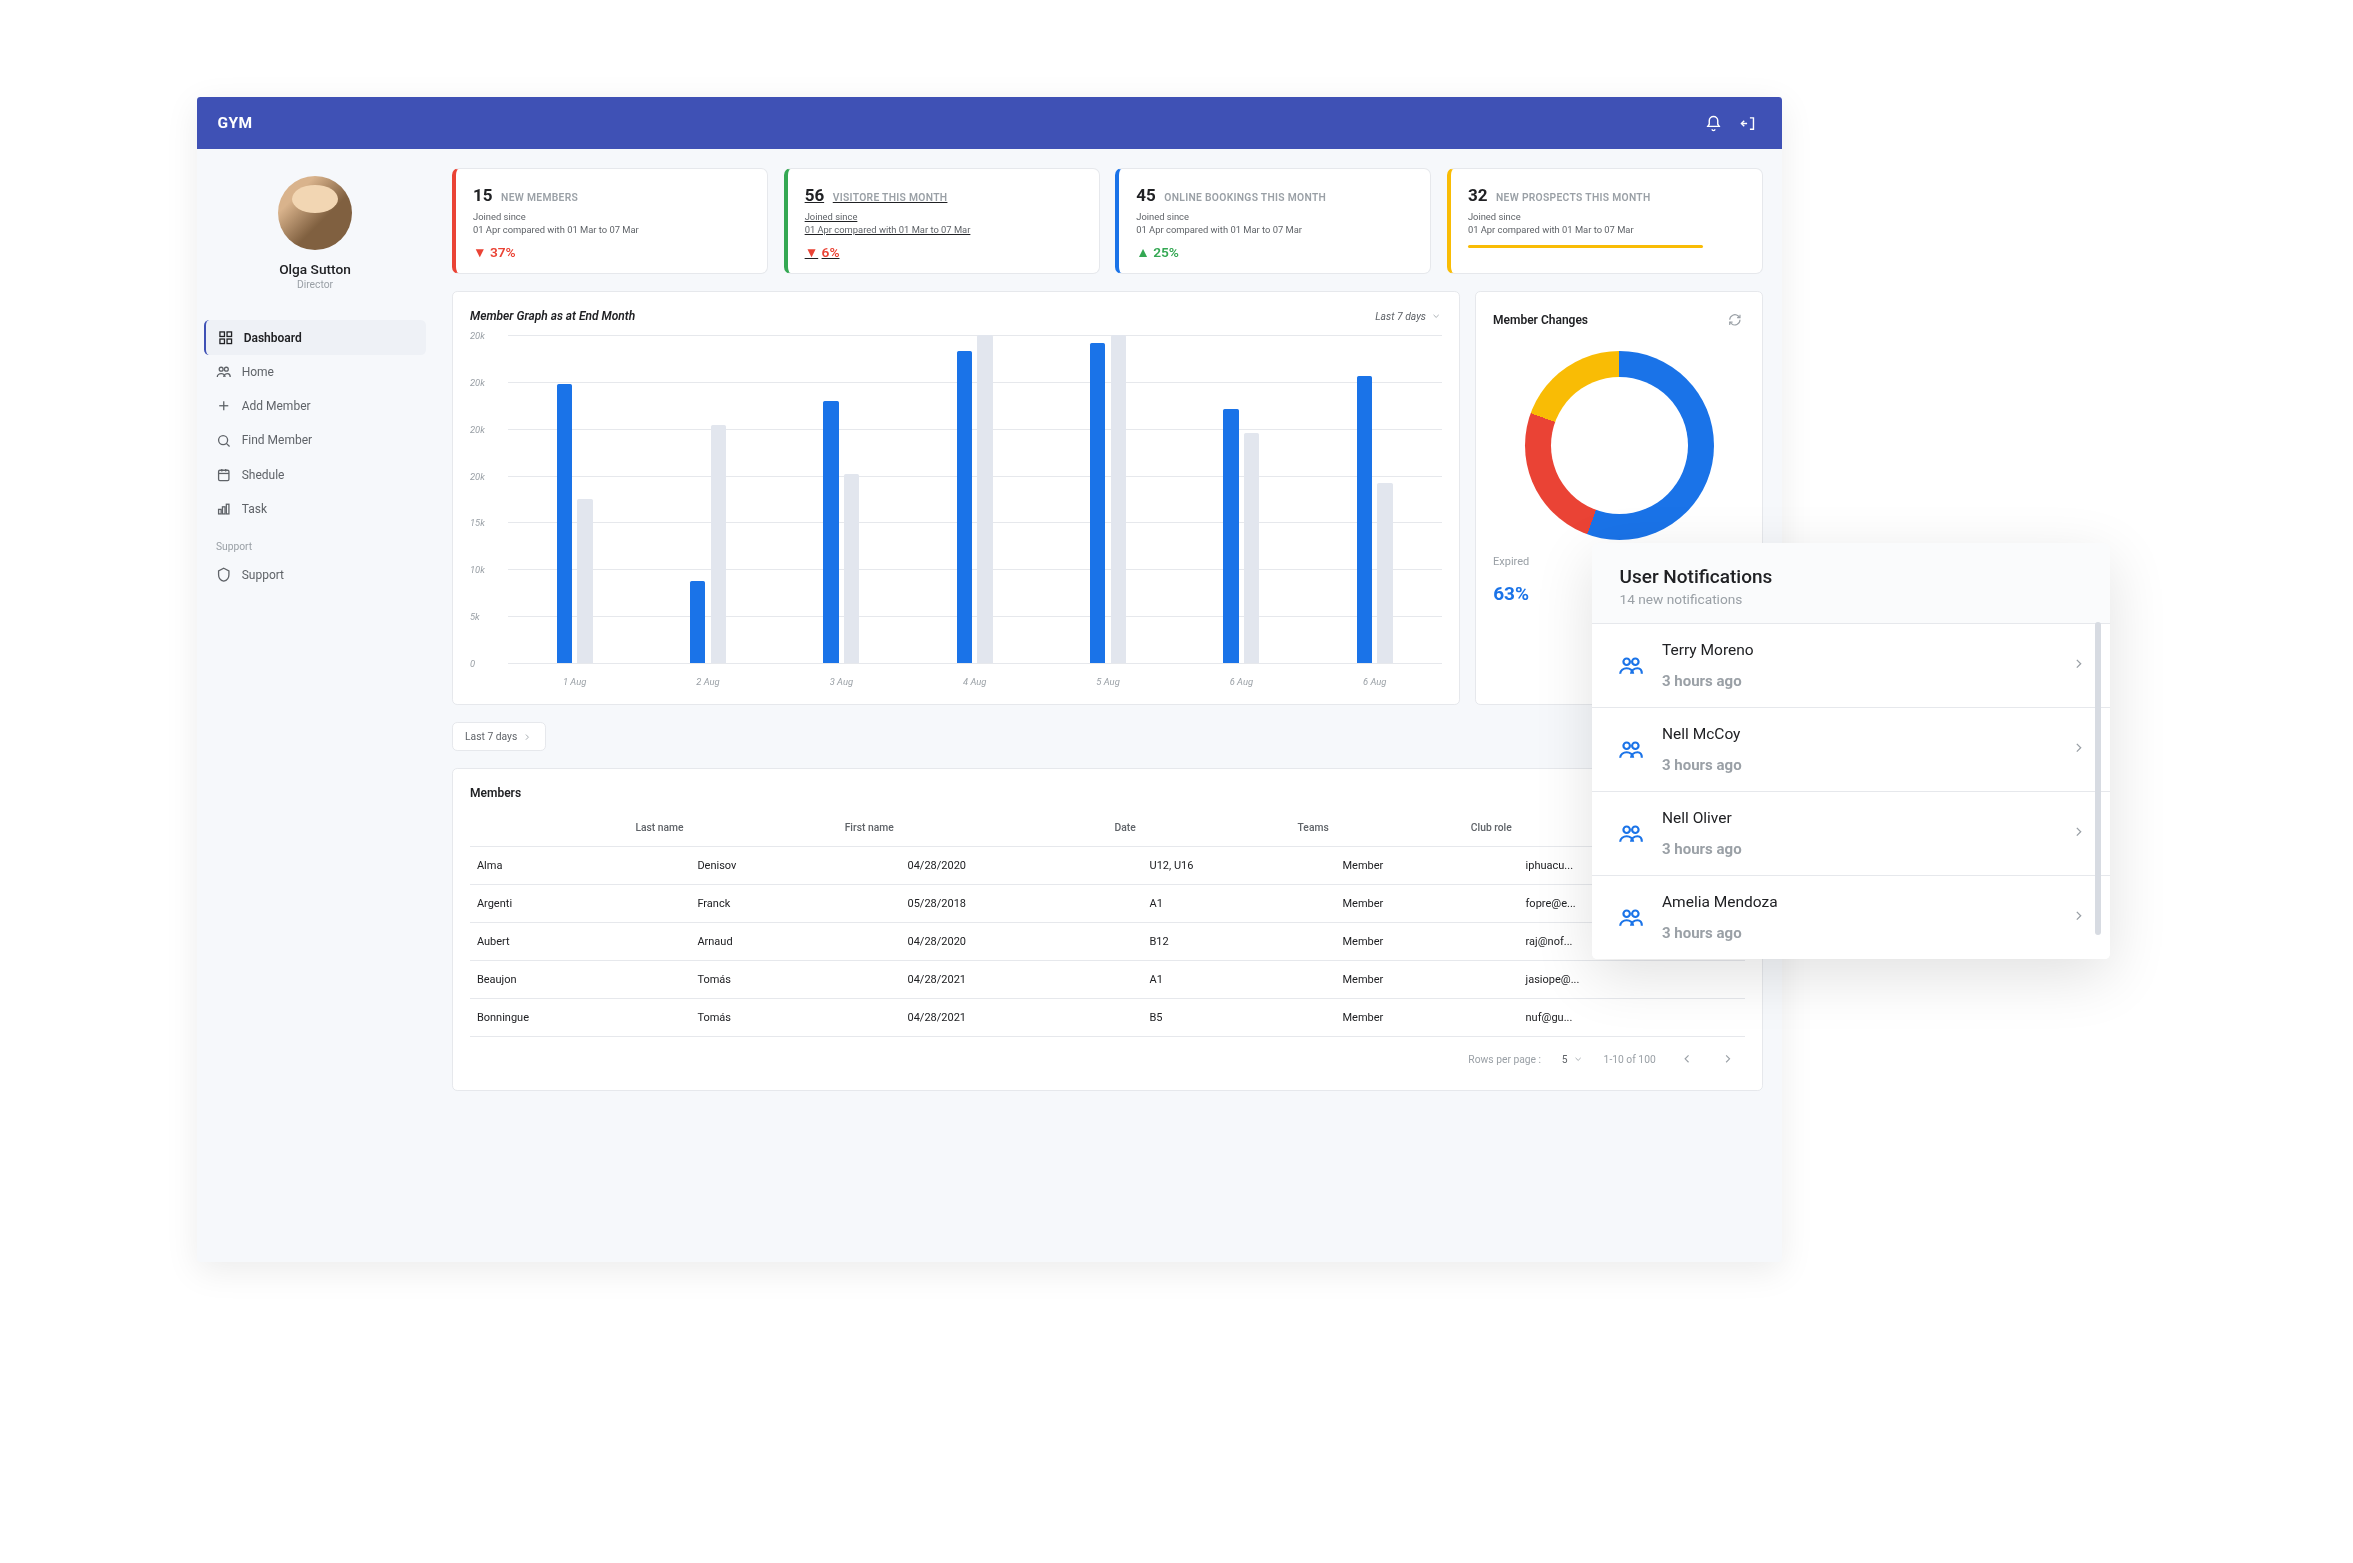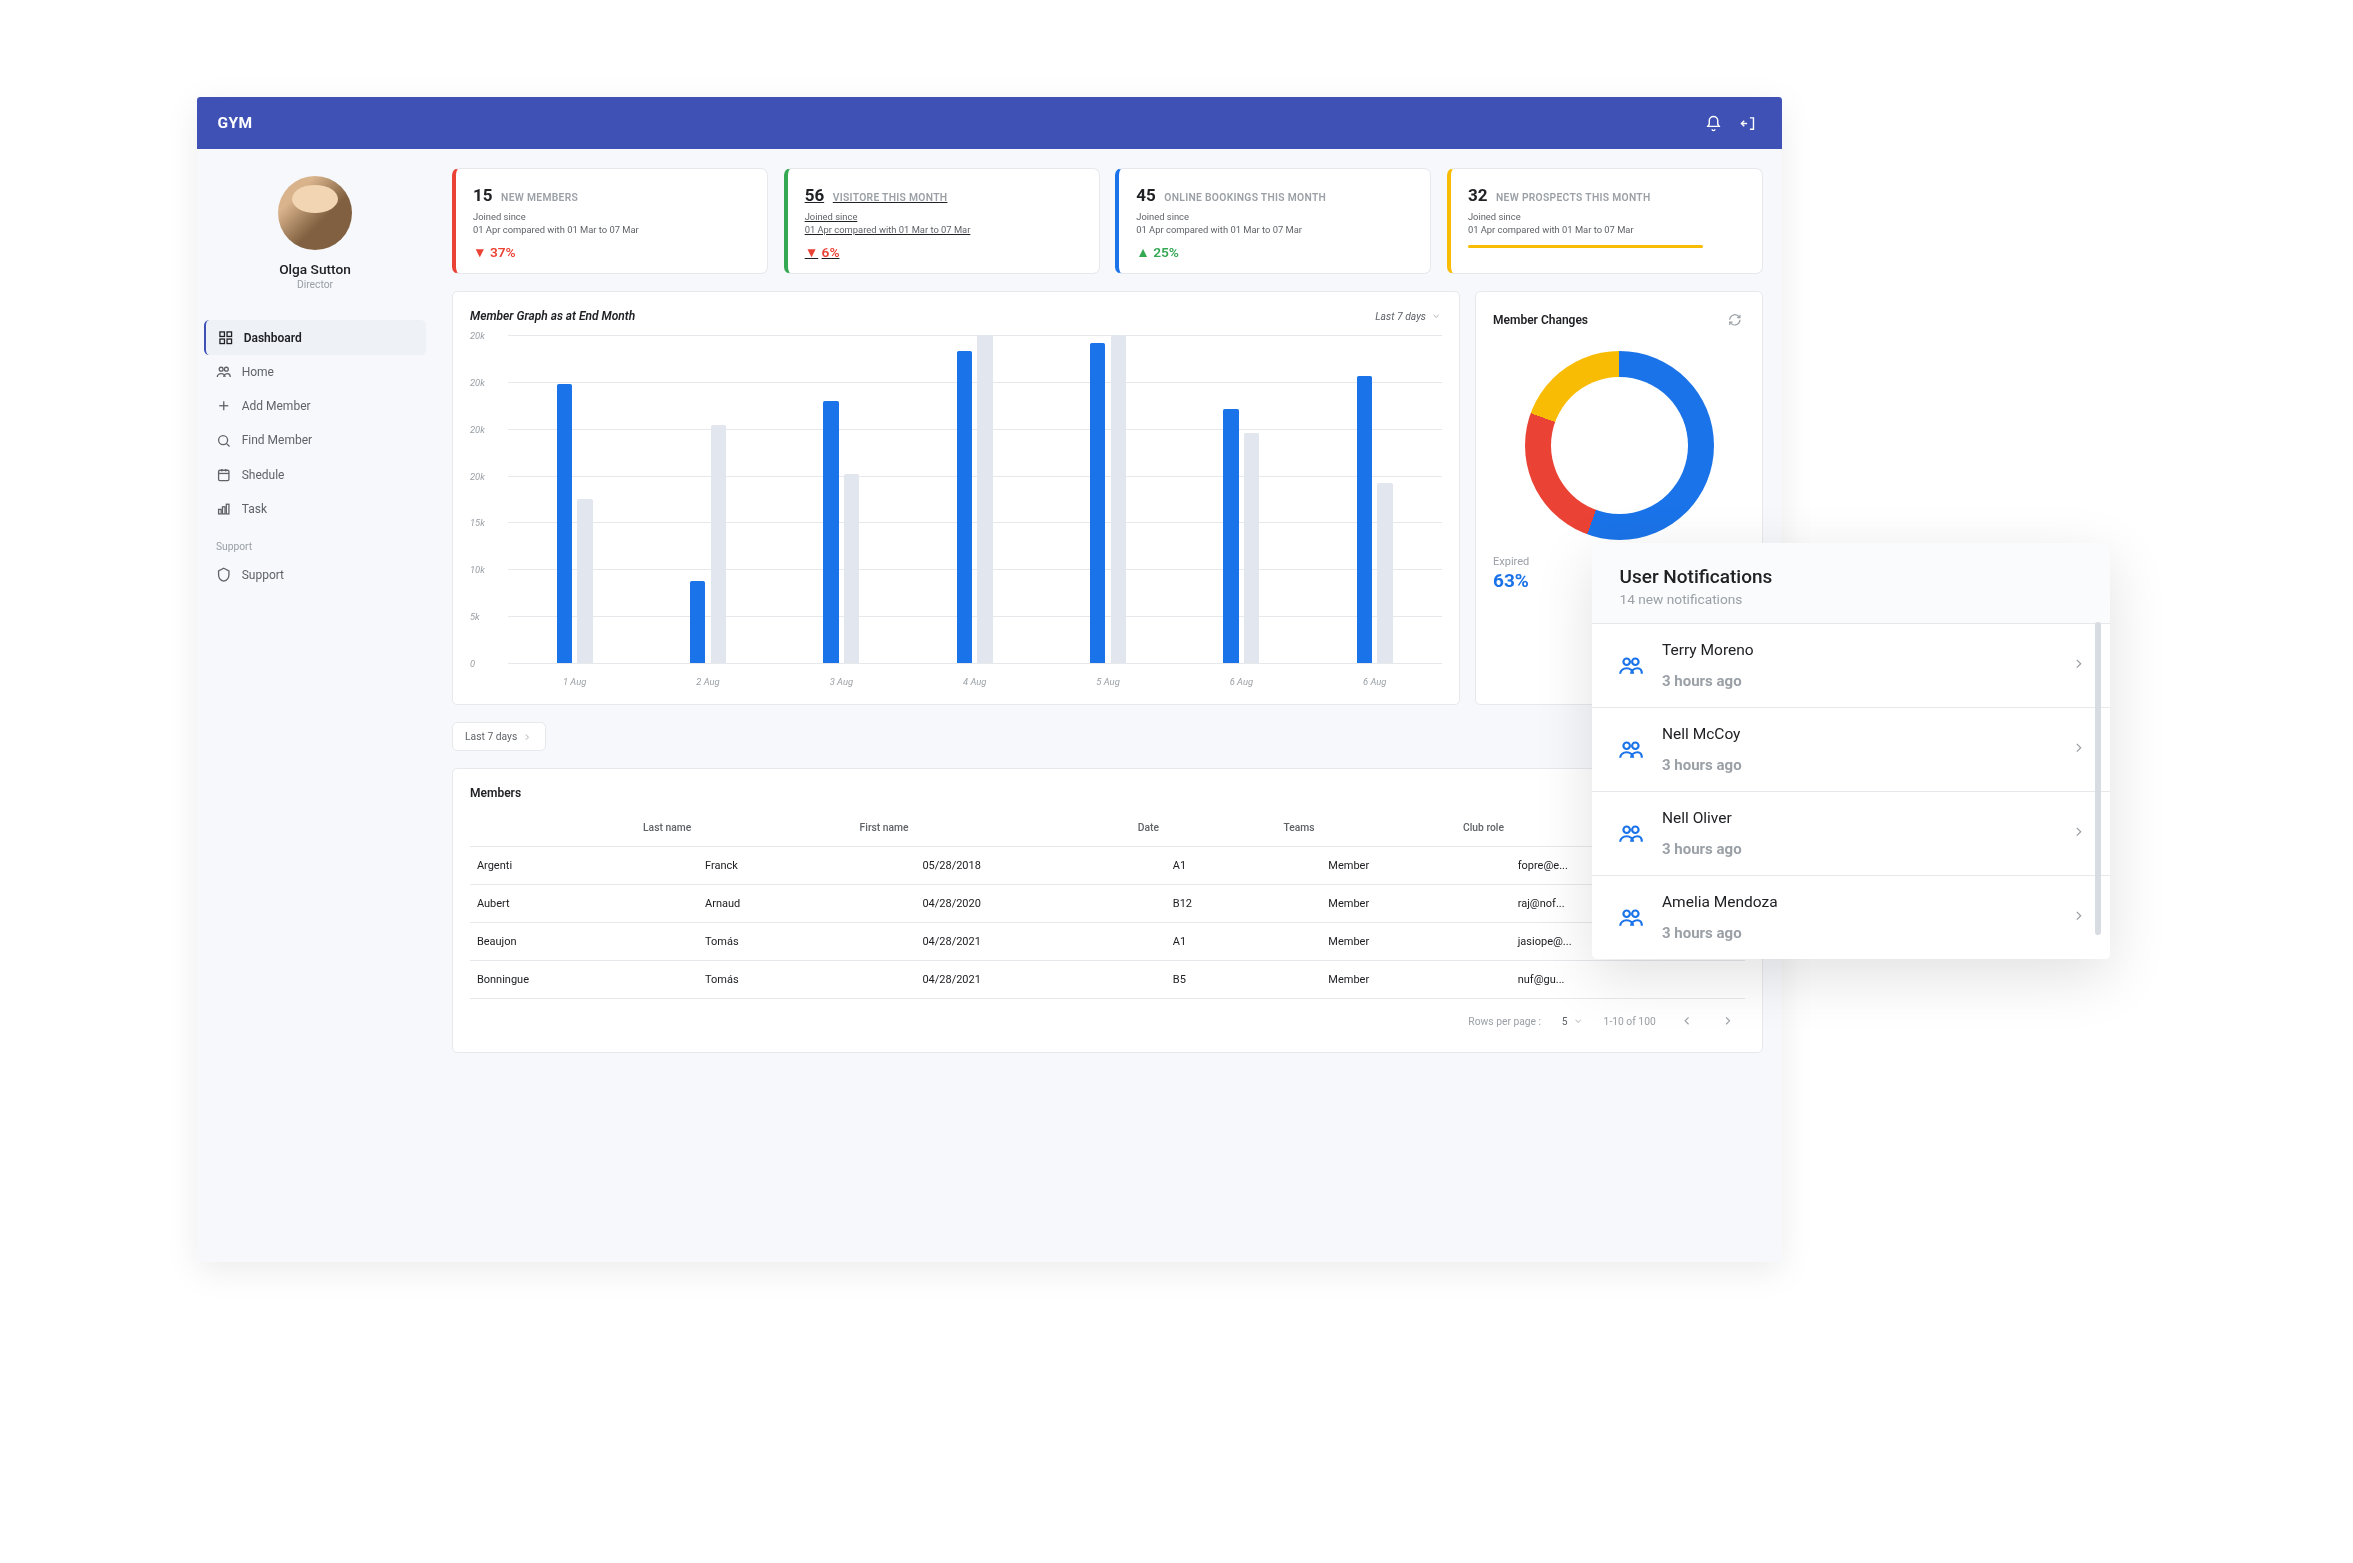--- a/index.html
+++ b/index.html
@@ -68,21 +68,21 @@
   .pair{display:flex;align-items:flex-end;gap:5.2px;}
   .bar{width:15.5px;border-radius:1.7px 1.7px 0 0;}
   .bar.b{background:var(--blue-bright);}
   .bar.g{background:#e2e6ee;}
   .xlabels{position:absolute;left:38px;right:0;bottom:0;display:flex;justify-content:space-around;font-size:9.4px;color:var(--txt-light);}
   
   .donut-wrap{display:flex;justify-content:center;padding:8.6px 0 15.5px;}
   .donut{width:189px;height:189px;border-radius:50%;background:conic-gradient(var(--blue-bright) 0 200deg,var(--red) 200deg 290deg,var(--yellow) 290deg 360deg);position:relative;}
   .donut::after{content:"";position:absolute;inset:26px;background:var(--card);border-radius:50%;}
   .changes-legend{display:flex;gap:24px;font-size:11px;color:var(--txt-light);justify-content:flex-start;}
-  .changes-legend .big{font-size:19px;font-weight:700;color:var(--blue-bright);margin-top:1px;}
+  .changes-legend .big{font-size:19px;font-weight:700;color:var(--blue-bright);margin-top:14px;text-align:center;}
   .last7{display:flex;justify-content:flex-start;}
   .pillbtn{border:0.9px solid var(--border);background:var(--card);padding:6.9px 12px;border-radius:5.2px;font-size:10.3px;color:var(--txt-mute);display:inline-flex;align-items:center;gap:5.2px;cursor:pointer;}
   
   .table{width:100%;}
   table{width:100%;border-collapse:collapse;}
   th{text-align:right;font-size:10.3px;color:var(--txt-mute);font-weight:500;padding:12px 6.9px;border-bottom:0.9px solid var(--border);margin-left:45px;}
   td{font-size:11px;color:var(--txt);padding:12px 6.9px;border-bottom:0.9px solid var(--border);}
   .table-foot{display:flex;justify-content:flex-end;align-items:center;gap:20.6px;padding:12px 6.9px 3.4px;font-size:10.3px;color:var(--txt-light);}
   .iconb{width:20.6px;height:20.6px;display:flex;align-items:center;justify-content:center;cursor:pointer;}
   
@@ -340,20 +340,28 @@
                   <th>Last name</th>
                   <th>First name</th>
                   <th>Date</th>
                   <th>Teams</th>
                   <th>Club role</th>
                   <th>Email</th>
                 </tr>
               </thead>
             <tbody id="tbody">
                 <tr>
+                  <td>Alma</td>
+                  <td>Denisov</td>
+                  <td>04/28/2020</td>
+                  <td>U12, U16</td>
+                  <td>Member</td>
+                  <td>iphuacu...</td>
+                </tr>
+                <tr>
                   <td>Argenti</td>
                   <td>Franck</td>
                   <td>05/28/2018</td>
                   <td>A1</td>
                   <td>Member</td>
                   <td>fopre@e...</td>
                 </tr>
                 <tr>
                   <td>Aubert</td>
                   <td>Arnaud</td>

